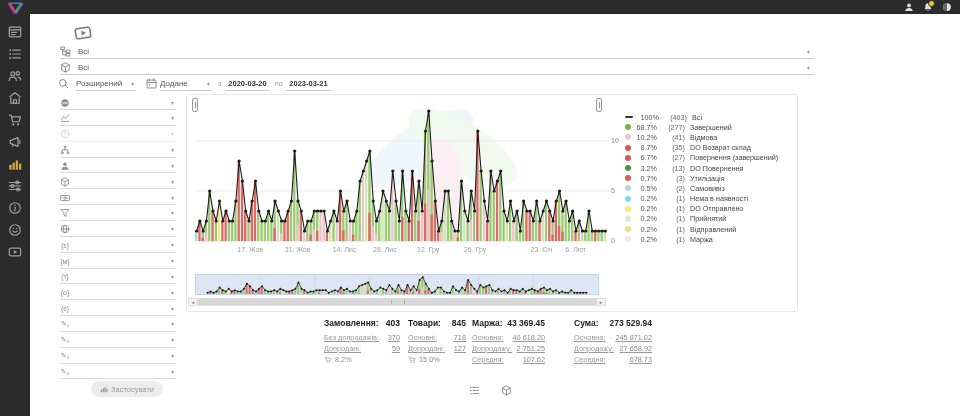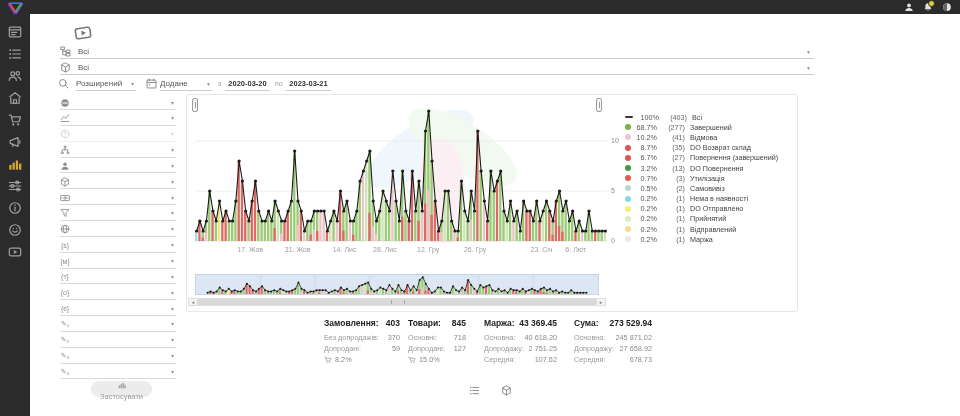--- a/index.html
+++ b/index.html
@@ -44,21 +44,21 @@
            color:#333;display:flex;align-items:center;justify-content:center;cursor:pointer;}
   
   .lp-row{position:absolute;left:14px;width:116px;height:13px;border-bottom:1px solid #d9d9d9;
           display:flex;align-items:center;cursor:pointer;}
   .lp-row .lp-ic{width:10px;height:10px;color:#8d8d8d;margin-right:8px;flex:0 0 auto;}
   .lp-row .lp-glyph{font-size:7px;color:#8d8d8d;width:10px;margin-right:8px;text-align:center;}
   .lp-row .caret{margin-left:auto;padding-right:2px;}
   .lp-row.dim{opacity:.4;}
   .apply-btn{position:absolute;left:45px;top:367px;height:16px;border:none;border-radius:8px;
              background:#ececec;color:#9b9b9b;font-size:7.5px;padding:0 9px;display:flex;
-             align-items:center;gap:3px;cursor:pointer;font-family:"Liberation Sans",sans-serif;flex-direction:column;}
+             align-items:center;gap:3px;cursor:pointer;font-family:"Liberation Sans",sans-serif;}
   .apply-btn .ic{width:8px;height:8px;color:#9b9b9b;}
   
   .card{position:absolute;left:140px;top:80px;width:612px;height:218px;background:#fff;
         border:1px solid #e7e7e7;border-radius:3px;box-sizing:border-box;padding-left:36px;}
   .wm{position:absolute;left:8px;top:6px;width:412px;height:142px;pointer-events:none;}
   .plot{position:absolute;left:8px;top:6px;width:412px;height:142px;}
   .plot svg{width:100%;height:100%;display:block;}
   .ytick{position:absolute;left:424px;width:16px;font-size:7px;color:#8a8a8a;text-align:left;}
   .xticks{position:absolute;left:8px;top:151px;width:412px;height:10px;}
   .xticks span{position:absolute;width:34px;text-align:center;font-size:7px;color:#9e9e9e;}
@@ -79,21 +79,21 @@
            border:1px solid #ddd;box-sizing:border-box;}
   .hs-arrow{position:absolute;top:0;width:8px;height:6px;font-size:5px;color:#777;text-align:center;
             line-height:6px;cursor:pointer;}
   .hs-thumb{position:absolute;left:8px;right:8px;top:0;height:6px;background:#d9d9d9;border-radius:1px;cursor:grab;}
   .hs-grip{position:absolute;left:50%;top:1px;margin-left:-6px;width:12px;height:4px;
            border-left:1px solid #aaa;border-right:1px solid #aaa;}
   
   .stat-col{position:absolute;top:304px;}
   .st-head{display:flex;justify-content:space-between;font-size:8.5px;font-weight:bold;color:#222;
            margin-bottom:4px;}
-  .st-row{display:flex;justify-content:space-between;font-size:7.3px;color:#9a9a9a;line-height:11px;}
+  .st-row{display:flex;justify-content:space-between;font-size:7.3px;color:#9a9a9a;line-height:11px;text-decoration:underline;}
   .st-row .sv{color:#8a8a8a;}
   .st-cart{display:flex;align-items:center;gap:3px;font-size:7.3px;color:#8a8a8a;line-height:11px;}
   .st-cart .ic{width:8px;height:8px;color:#9a9a9a;}
   .footer-ics{position:absolute;left:423px;top:371px;display:flex;gap:21px;}
   .footer-ics .ic{width:11px;height:11px;color:#8d8d8d;cursor:pointer;}
 </style>
 </head>
 <body>
 
 <div id="app">
@@ -1145,21 +1145,21 @@
             <span class="ic">
               <svg viewBox="0 0 16 16">
                 <path d="M1.5 2.5h2l1.8 7.5h7.2l1.8-5.5H4.2" fill="none" stroke="currentColor" stroke-width="1.4" stroke-linecap="round" stroke-linejoin="round"></path>
                 <circle cx="6" cy="13" r="1.2" fill="currentColor"></circle>
                 <circle cx="11.5" cy="13" r="1.2" fill="currentColor"></circle>
               </svg>
             </span>
             <span>15.0%</span>
           </div>
         </div>
-        <div class="stat-col" style="left: 438px; width: 73px; text-align: center;">
+        <div class="stat-col" style="left: 426px; width: 73px; text-align: center;">
           <div class="st-head">
             <span>Маржа:</span>
             <span>43 369.45</span>
           </div>
           <div class="st-row">
             <span>Основна:</span>
             <span class="sv">40 618.20</span>
           </div>
           <div class="st-row">
             <span>Допродажу:</span>

